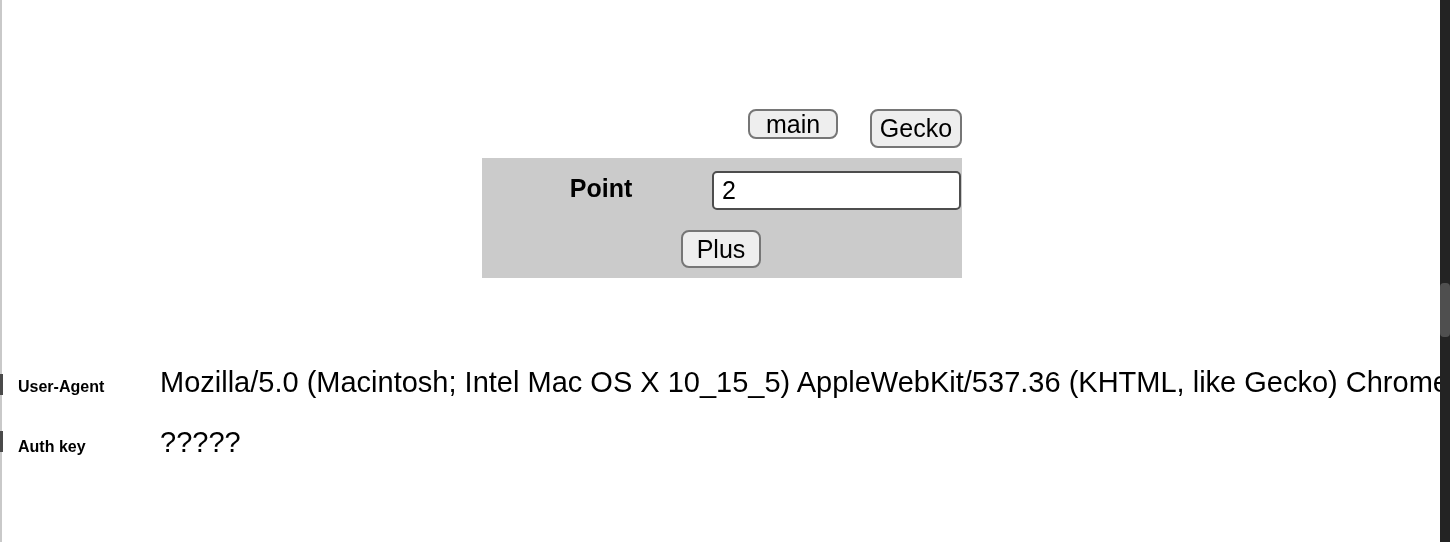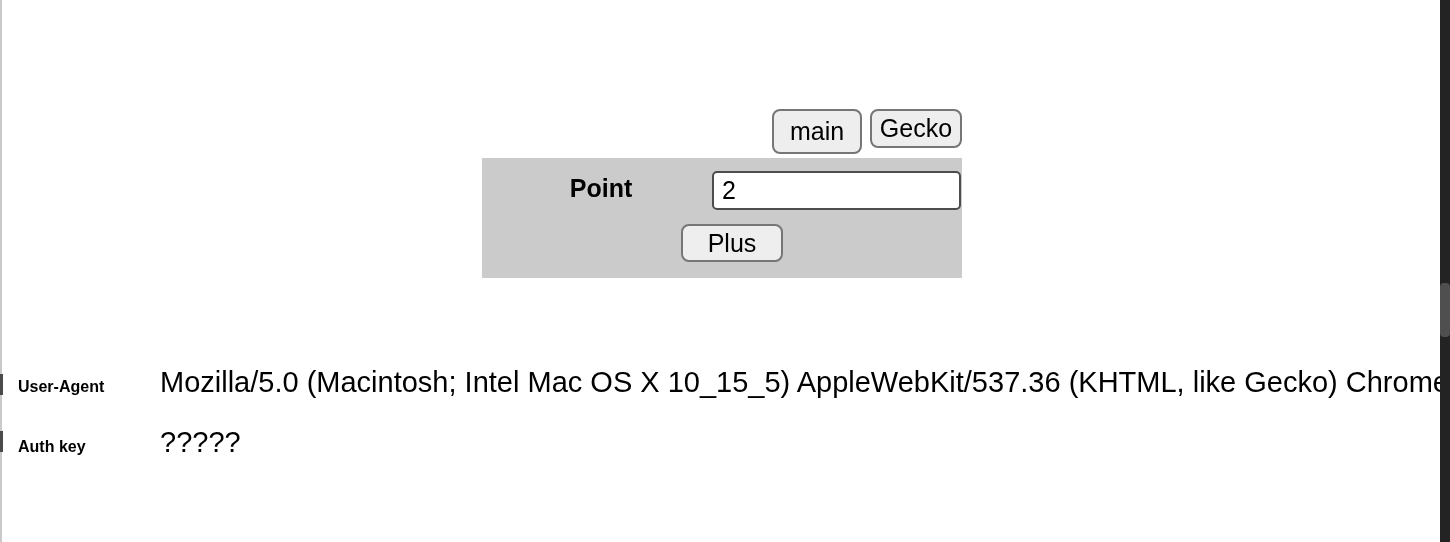--- a/index.html
+++ b/index.html
@@ -30,21 +30,21 @@
   .btn {
     display: flex; align-items: center; justify-content: center;
     background: #eeeeee;
     border: 2px solid #767676;
     border-radius: 8px;
     font-family: "Liberation Sans", sans-serif;
     font-size: 25px; color: #000;
     cursor: pointer;
     line-height: 1;
   }
-  .btn-main { position: absolute; left: 772px; top: 109px; width: 90px; height: 45px; }
+  .btn-main { position: absolute; left: 748px; top: 109px; width: 90px; height: 30px; }
   .btn-back { position: absolute; left: 870px; top: 109px; width: 92px; height: 39px; }
 
   
   .form-panel {
     position: absolute; left: 482px; top: 158px;
     width: 480px; height: 120px;
     background: #cbcbcb;
   }
   .point-label {
     position: absolute; left: 482px; top: 174px;
@@ -55,21 +55,21 @@
     position: absolute; left: 712px; top: 171px;
     width: 249px; height: 39px;
     border: 2px solid #4d4d4d;
     border-radius: 5px;
     background: #ffffff;
     font-family: "Liberation Sans", sans-serif;
     font-size: 25px; color: #000;
     padding: 0 0 0 8px;
     outline: none;
   }
-  .btn-plus { position: absolute; left: 681px; top: 224px; width: 102px; height: 38px; }
+  .btn-plus { position: absolute; left: 681px; top: 230px; width: 80px; height: 38px; }
 
   
   .info-row {
     position: absolute; left: 18px;
     display: flex; align-items: baseline;
     white-space: nowrap;
   }
   .info-row.row-ua  { top: 366px; }
   .info-row.row-key { top: 426px; }
   .info-label {

